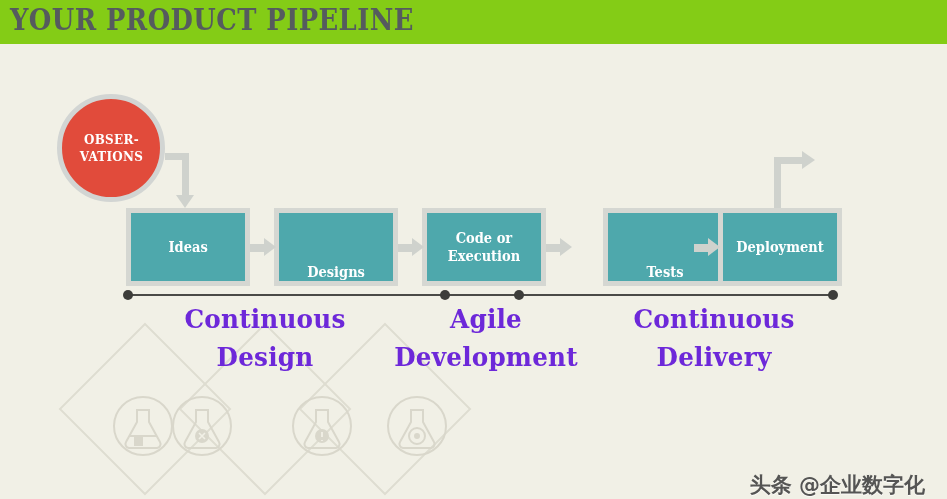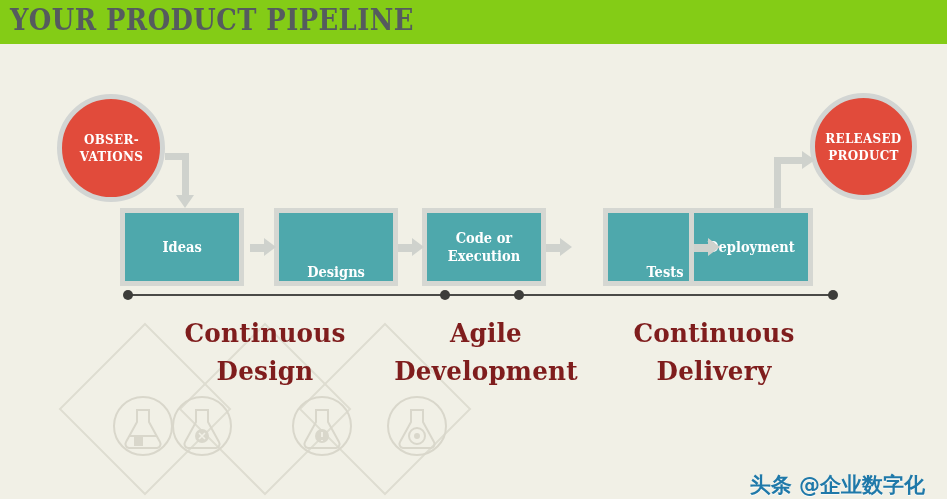--- a/index.html
+++ b/index.html
@@ -92,25 +92,25 @@
     text-align: center;
     color: #ffffff;
     font-family: "DejaVu Serif", serif;
     font-weight: 700;
     font-size: 14px;
     line-height: 18px;
     top: 164px;
     height: 78px;
   }
   .process-box span { transform: scaleX(0.93); display: block; }
-  #box-ideas      { left: 120px; width: 124px; }
+  #box-ideas      { left: 126px; width: 124px; }
   #box-designs    { left: 274px; width: 124px; align-items: flex-end; }
   #box-code       { left: 422px; width: 124px; }
   #box-tests      { left: 603px; width: 124px; align-items: flex-end; }
-  #box-deployment { left: 689px; width: 124px; }
+  #box-deployment { left: 718px; width: 124px; }
 
   
   .arrow-connector {
     position: absolute;
     top: 194px;
     width: 26px;
     height: 19px;
   }
   .arrow-connector .shaft {
     position: absolute;
@@ -171,41 +171,40 @@
     top: 246px;
     width: 10px; height: 10px;
     border-radius: 50%;
     background: #3d3d3a;
   }
 
   
   .phase-label {
     position: absolute;
     text-align: center;
-    color: #7f1d1d;
+    color: #6d28d9;
     font-family: "DejaVu Serif", serif;
     font-weight: 700;
     font-size: 26px;
     line-height: 38px;
     letter-spacing: 0.2px;
-    margin-top: 14px;
   }
   .phase-label span { display: block; transform: scaleX(0.95); }
   #phase-continuous-design   { left: 150px; top: 256px; width: 230px; }
   #phase-agile-development   { left: 380px; top: 256px; width: 212px; }
   #phase-continuous-delivery { left: 600px; top: 256px; width: 228px; }
 
   
   #source-watermark {
     position: absolute;
     right: 22px; bottom: 10px;
     font-family: "DejaVu Sans", sans-serif;
     font-weight: 700;
     font-size: 21px;
-    color: #0369a1;
+    color: #404040;
     opacity: 0.88;
     white-space: nowrap;
     text-shadow: 0 1px 0 rgba(255,255,255,0.8);
   }
 </style>
 </head>
 <body>
 
 <div id="header">
   <div id="page-title">YOUR PRODUCT PIPELINE</div>
@@ -251,26 +250,20 @@
     </g>
   </svg>
 
   <div class="node-circle" id="circle-observations">
     <div>
       <span>OBSER-</span>
       <span>VATIONS</span>
     </div>
   </div>
 
-  <div class="node-circle" id="circle-released">
-    <div>
-      <span>RELEASED</span>
-      <span>PRODUCT</span>
-    </div>
-  </div>
 
   <div class="elbow-seg" id="elbow-left-h"></div>
   <div class="elbow-seg" id="elbow-left-v"></div>
   <div id="elbow-left-head"></div>
 
   <div class="elbow-seg" id="elbow-right-v"></div>
   <div class="elbow-seg" id="elbow-right-h"></div>
   <div id="elbow-right-head"></div>
 
   <div class="process-box" id="box-ideas">

